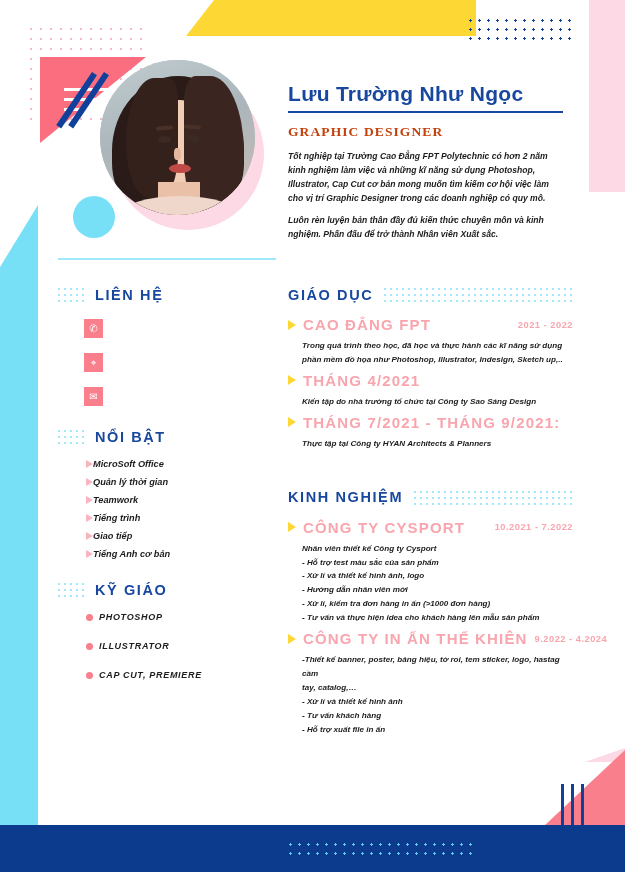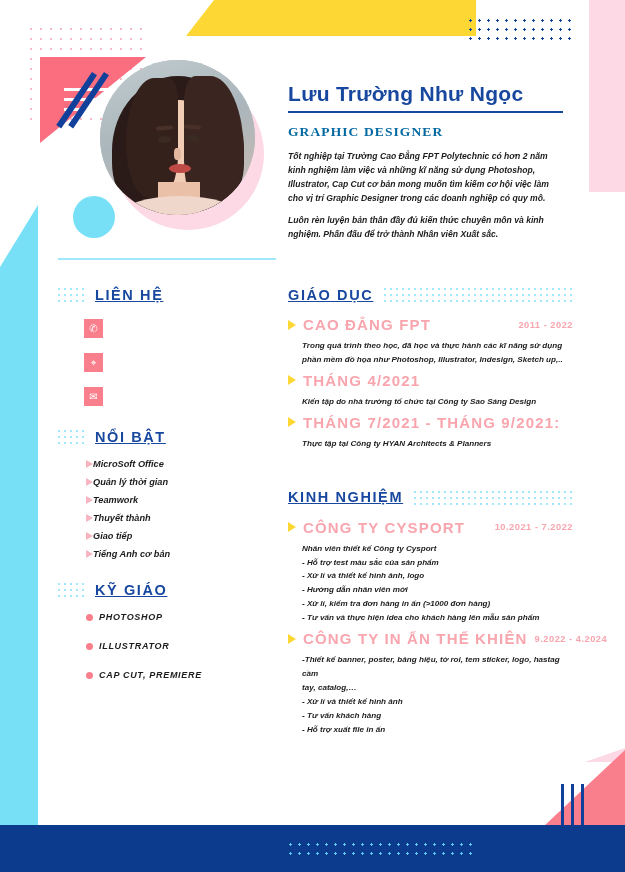--- a/index.html
+++ b/index.html
@@ -225,21 +225,21 @@
   }
   .name-rule {
     width: 275px; height: 2px;
     background: #17479E;
     margin-bottom: 11px;
   }
   #job-title {
     font-family: "Liberation Serif", serif;
     font-size: 13.5px;
     font-weight: bold;
-    color: #0369a1;
+    color: #c2410c;
     letter-spacing: 1.1px;
     margin: 0 0 10px 0;
   }
   .summary-p {
     font-size: 8.6px;
     font-style: italic;
     font-weight: bold;
     line-height: 1.62;
     color: #1c1c1c;
     margin: 0 0 8px 0;
@@ -263,21 +263,20 @@
     flex: 1 1 auto;
     background-image: radial-gradient(#9FE9FB 1.15px, transparent 1.25px);
     background-size: 6px 6px;
   }
   .sec-title {
     font-size: 14.5px;
     font-weight: bold;
     color: #17479E;
     letter-spacing: 1.6px;
     white-space: nowrap;
-    text-decoration: underline;
   }
 
   
   #left-col {
     position: absolute;
     left: 56px; top: 286px;
     width: 205px;
   }
   .left-block { margin-bottom: 22px; }
 
@@ -485,21 +484,21 @@
         <div class="bullet-row">
           <div class="tri-pink"></div>
           <div class="bullet-text">Quản lý thời gian</div>
         </div>
         <div class="bullet-row">
           <div class="tri-pink"></div>
           <div class="bullet-text">Teamwork</div>
         </div>
         <div class="bullet-row">
           <div class="tri-pink"></div>
-          <div class="bullet-text">Thuyết thành</div>
+          <div class="bullet-text">Tiếng trình</div>
         </div>
         <div class="bullet-row">
           <div class="tri-pink"></div>
           <div class="bullet-text">Giao tiếp</div>
         </div>
         <div class="bullet-row">
           <div class="tri-pink"></div>
           <div class="bullet-text">Tiếng Anh cơ bản</div>
         </div>
       </div>
@@ -533,21 +532,21 @@
     <div>
       <div class="sec-head">
         <div class="sec-title">GIÁO DỤC</div>
         <div class="dotgrid-wide"></div>
       </div>
 
       <div class="entry">
         <div class="entry-head">
           <div class="tri-yellow"></div>
           <div class="entry-title">CAO ĐẲNG FPT</div>
-          <div class="entry-date">2011 - 2022</div>
+          <div class="entry-date">2021 - 2022</div>
         </div>
         <div class="entry-body">
             <div>Trong quá trình theo học, đã học và thực hành các kĩ năng sử dụng
 phần mềm đồ họa như Photoshop, Illustrator, Indesign, Sketch up,..</div>
           </div>
       </div>
 
       <div class="entry exp-gap">
         <div class="entry-head">
           <div class="tri-yellow"></div>

